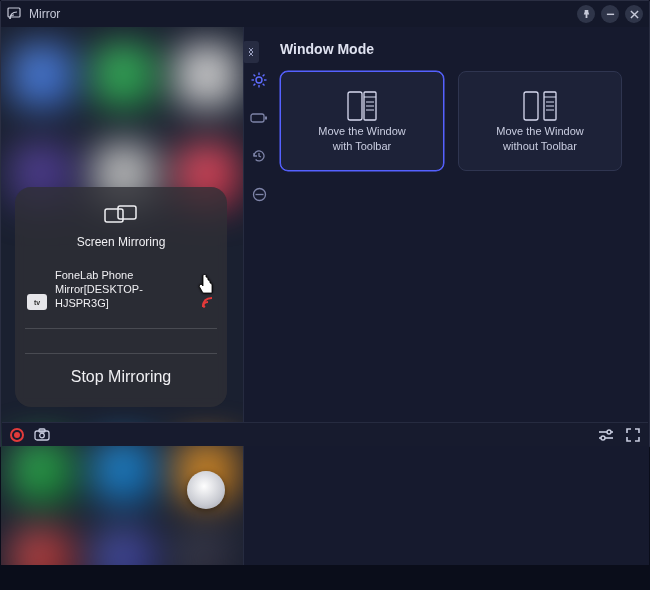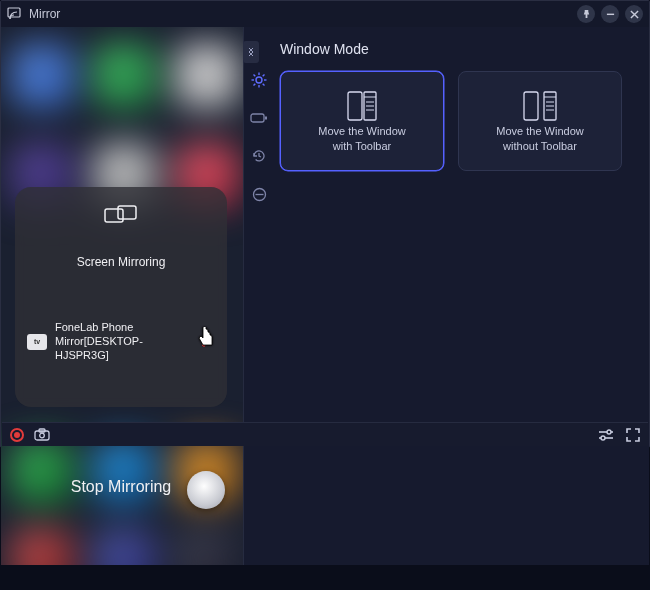--- a/index.html
+++ b/index.html
@@ -70,27 +70,26 @@
   
   .mirror-card {
     position: absolute; left: 14px; top: 160px;
     width: 212px; height: 220px;
     background: rgba(48,48,54,0.78);
     border-radius: 16px;
     backdrop-filter: blur(4px);
     color: #f0f0f3;
     display: flex; flex-direction: column; align-items: center;
     padding: 14px 10px 0 10px;
-    gap: 20px;
   }
   .mirror-icon-row { display:flex; justify-content:center; margin-top:4px; }
   .mirror-title { font-size: 12px; margin-top: 8px; }
   .device-row {
-    margin-top: 30px; width: 100%;
-    display: flex; align-items: center; gap: 8px;
+    margin-top: 18px; width: 100%;
+    display: flex; align-items: flex-end; gap: 8px;
     padding: 2px 2px;
     position: relative;
   }
   .device-tv {
     width: 20px; height: 16px; border-radius: 3px; background: #e6e6ea;
     display:flex; align-items:center; justify-content:center;
     color:#333; font-size:7px; font-weight:bold;
   }
   .device-text { font-size: 11px; line-height: 1.25; flex: 1; }
   .device-status {
@@ -119,21 +118,21 @@
     display:flex; align-items:center; justify-content:center;
     color:#9aa0c0; font-size:10px; cursor:pointer;
   }
   .side-icons {
     width: 30px; padding-top: 44px;
     display: flex; flex-direction: column; align-items: center; gap: 20px;
   }
   .side-icon { width:18px; height:18px; display:flex; align-items:center; justify-content:center; color:#7e84a8; cursor:pointer;}
   .side-icon.active { color:#5f6cff; }
   .settings-content { flex:1; padding: 14px 18px 0 6px; }
-  .section-title { color:#dfe2f0; font-size: 14px; font-weight:400; }
+  .section-title { color:#dfe2f0; font-size: 14px; font-weight:700; }
   .mode-row { display:flex; gap:14px; margin-top:14px;}
   .mode-card {
     width: 164px; height: 100px;
     background: #1d2238;
     border: 1px solid #2f3550;
     border-radius: 8px;
     display:flex; flex-direction:column; align-items:center; justify-content:center;
     gap: 0; cursor:pointer;
   }
   .mode-card.selected { border: 1.5px solid #5561ff; box-shadow: 0 0 0 0.5px #5561ff; }

